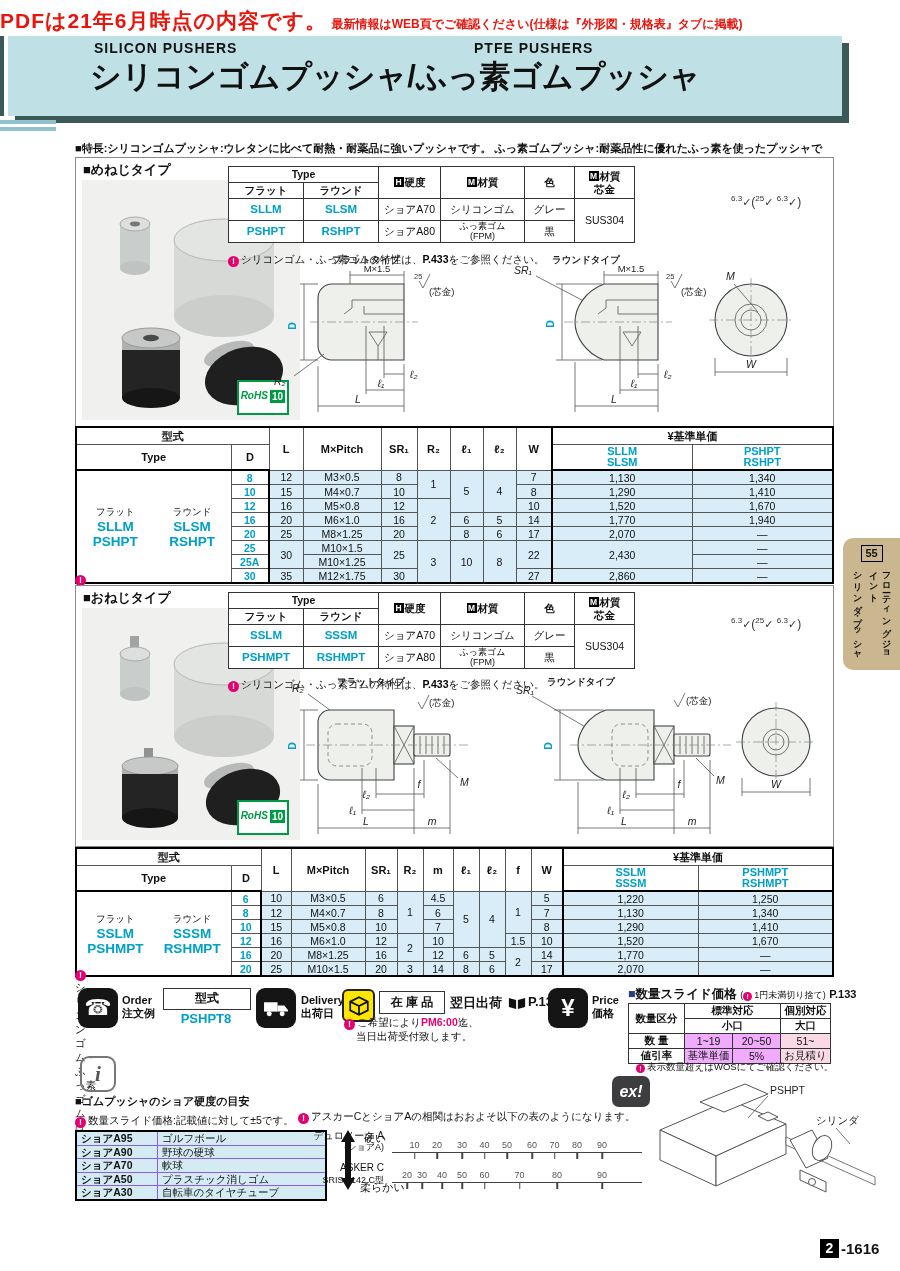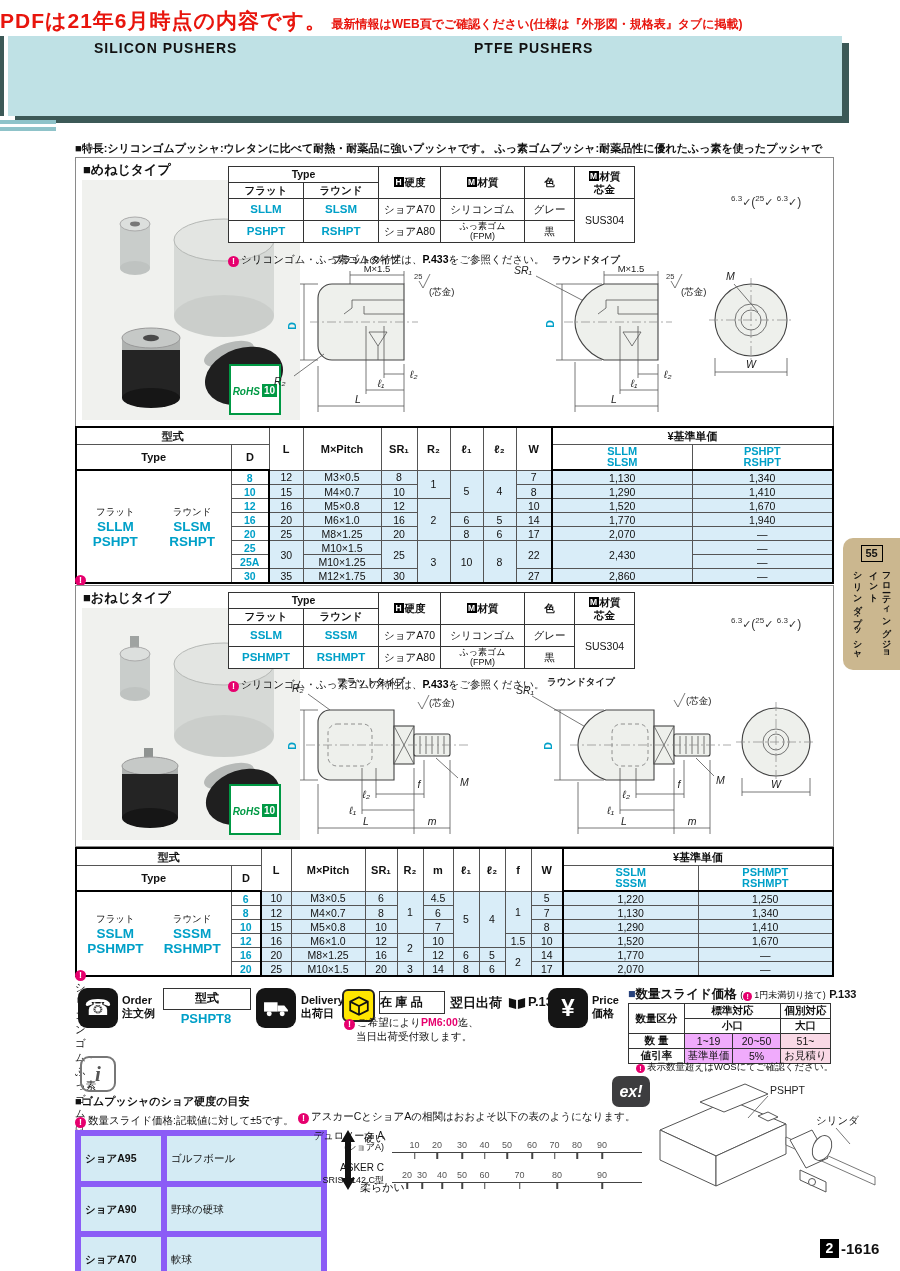--- a/index.html
+++ b/index.html
@@ -23,21 +23,21 @@
   .cad{top:121px;left:560px;width:272px;text-align:right;font-size:12px;font-weight:bold}
   .features{left:75px;top:141px;font-size:11px;font-weight:bold;width:760px}
   
   .sec{border:1px solid #8a8a8a;background:#fff}
   #fem-box{left:75px;top:157px;width:757px;height:268px}
   #male-box{left:75px;top:585px;width:757px;height:260px}
   .sec-title{position:absolute;left:7px;top:3px;font-size:13px;font-weight:bold}
   .photo{position:absolute;left:6px;top:22px;width:218px;background:#f0f1ee}
   #fem-box .photo{height:240px}
   #male-box .photo{height:232px}
-  .rohs{position:absolute;right:19px;bottom:5px;display:flex;align-items:flex-end;border:2px solid #009944;background:#fff;height:15px;padding:16px 2px}
+  .rohs{position:absolute;right:11px;bottom:5px;display:flex;align-items:flex-start;border:2px solid #009944;background:#fff;height:15px;padding:8px 2px}
   .rohs-label{color:#009944;font-weight:bold;font-style:italic;font-size:10px}
   .rohs-num{background:#009944;color:#fff;font-weight:bold;font-size:10px;padding:0 2px;margin-left:2px;line-height:13px}
   
   .spec{position:absolute;left:152px;top:8px;border-collapse:collapse;text-align:center;table-layout:fixed;width:406px;font-size:10.5px}
   #male-box .spec{top:6px}
   .spec th,.spec td{border:1px solid #333;padding:0;background:#fff;height:15px;line-height:13px}
   .spec th{font-weight:bold}
   .spec td{height:21px}
   .spec .model{color:#00a0c8;font-weight:bold;font-size:11.5px}
   .spec .small2{font-size:9px;line-height:9.5px}
@@ -74,42 +74,42 @@
   .tc-grid{display:grid;grid-template-columns:1fr 1fr;line-height:15px}
   .tc-lab{font-size:9.5px}
   .tc-mod{color:#00a0c8;font-weight:bold;font-size:13.5px}
   .tbl-note{position:absolute;font-size:10.5px}
   
   .sqicon{position:absolute;width:40px;height:40px;background:#151515;border-radius:9px;color:#fff;display:flex;align-items:center;justify-content:center;box-sizing:border-box}
   .iconlab{position:absolute;font-size:11px;font-weight:bold;line-height:13px}
   .modelbox{position:absolute;left:163px;top:988px;width:86px;height:20px;border:1.5px solid #333;text-align:center;font-weight:bold;font-size:12px;line-height:19px}
   .modelex{position:absolute;left:163px;top:1011px;width:86px;text-align:center;color:#00a0c8;font-weight:bold;font-size:13px}
   .stockicon{position:absolute;left:342px;top:989px;width:33px;height:33px;background:#ffe600;border-radius:6px;border:2px solid #222;box-sizing:border-box;display:flex;align-items:center;justify-content:center}
-  .stockbox{position:absolute;left:379px;top:991px;width:64px;height:21px;border:1px solid #333;font-size:12px;font-weight:bold;text-align:left;line-height:20px}
+  .stockbox{position:absolute;left:379px;top:991px;width:64px;height:21px;border:1px solid #333;font-size:12px;font-weight:bold;text-align:center;line-height:20px}
   .ordertxt{position:absolute;font-size:13px;font-weight:bold}
   .dnote{position:absolute;font-size:10.5px}
   .pink{color:#e6006e}
   
   .qty-title{position:absolute;left:628px;top:986px;font-size:12.5px;font-weight:bold;white-space:nowrap}
   .qty-title .mk{color:#27427c}
   .qty-title .sm2{font-size:9px;font-weight:normal}
   .qty{position:absolute;left:628px;top:1003px;border-collapse:collapse;text-align:center;table-layout:fixed;width:202px;font-size:10.5px}
   .qty th,.qty td{border:1px solid #333;padding:0;height:13px;background:#fff}
   .qty th{font-weight:bold}
   .qty .bc{background:#f0abfc}
   .qty .pc{background:#f9d9e6}
   .qty-note{position:absolute;left:636px;top:1061px;font-size:9.5px}
   
   .info{position:absolute;left:80px;top:1056px;width:36px;height:36px;border:2.5px solid #777;border-radius:9px;box-sizing:border-box;display:flex;align-items:center;justify-content:center;
         font-family:"Liberation Serif","DejaVu Serif",serif;font-weight:bold;font-style:italic;font-size:21px;color:#555}
   
   .hard-title{position:absolute;left:75px;top:1094px;font-size:11px;font-weight:bold}
   .hard-note{position:absolute;left:75px;top:1114px;font-size:10.5px}
   .hard{position:absolute;left:75px;top:1130px;border-collapse:collapse;table-layout:fixed;width:252px;font-size:10.5px;border:2px solid #000}
-  .hard td{border:6px solid #8b5cf6;background:#d4ebf4;height:12.5px;line-height:12px;padding:16px 4px}
+  .hard td{border:1px solid #8b5cf6;background:#d4ebf4;height:12.5px;line-height:12px;padding:0 4px}
   .hard td.sh{font-weight:bold;width:72px}
   .hard-lab{position:absolute;font-size:11px;font-weight:normal}
   
   .corr-note{position:absolute;left:298px;top:1110px;font-size:10.5px}
   .sc-lab{position:absolute;font-size:10px;text-align:right;width:88px}
   .sc-lab2{position:absolute;font-size:9px;text-align:right;width:88px}
   .scaleline{position:absolute;border-top:1.5px solid #444;width:250px;height:8px}
   .tick{position:absolute;top:-1px;width:1.5px;height:7px;background:#444;transform:translateX(-50%)}
   .tickn{position:absolute;top:-13px;transform:translateX(-50%);font-size:9px;color:#555}
   
@@ -130,20 +130,21 @@
 
   <div class="abs notice">
     <span class="notice-main">PDFは21年6月時点の内容です。</span>
     <span class="notice-sub">最新情報はWEB頁でご確認ください(仕様は『外形図・規格表』タブに掲載)</span>
   </div>
 
   <div class="abs edge-strip"></div>
   <div class="abs banner">
     <div class="banner-en1">SILICON PUSHERS</div>
     <div class="banner-en2">PTFE PUSHERS</div>
+    <div class="banner-ttl">シリコンゴムプッシャ/ふっ素ゴムプッシャ</div>
   </div>
   <div class="abs accent1"></div>
   <div class="abs accent2"></div>
 
   <div class="abs features">■特長:シリコンゴムプッシャ:ウレタンに比べて耐熱・耐薬品に強いプッシャです。 ふっ素ゴムプッシャ:耐薬品性に優れたふっ素を使ったプッシャです。</div>
 
   <div class="abs sec" id="fem-box">
     <div class="sec-title">■めねじタイプ</div>
     <div class="photo">
       <svg class="abs" style="left:4px;top:2px" width="210" height="228">

